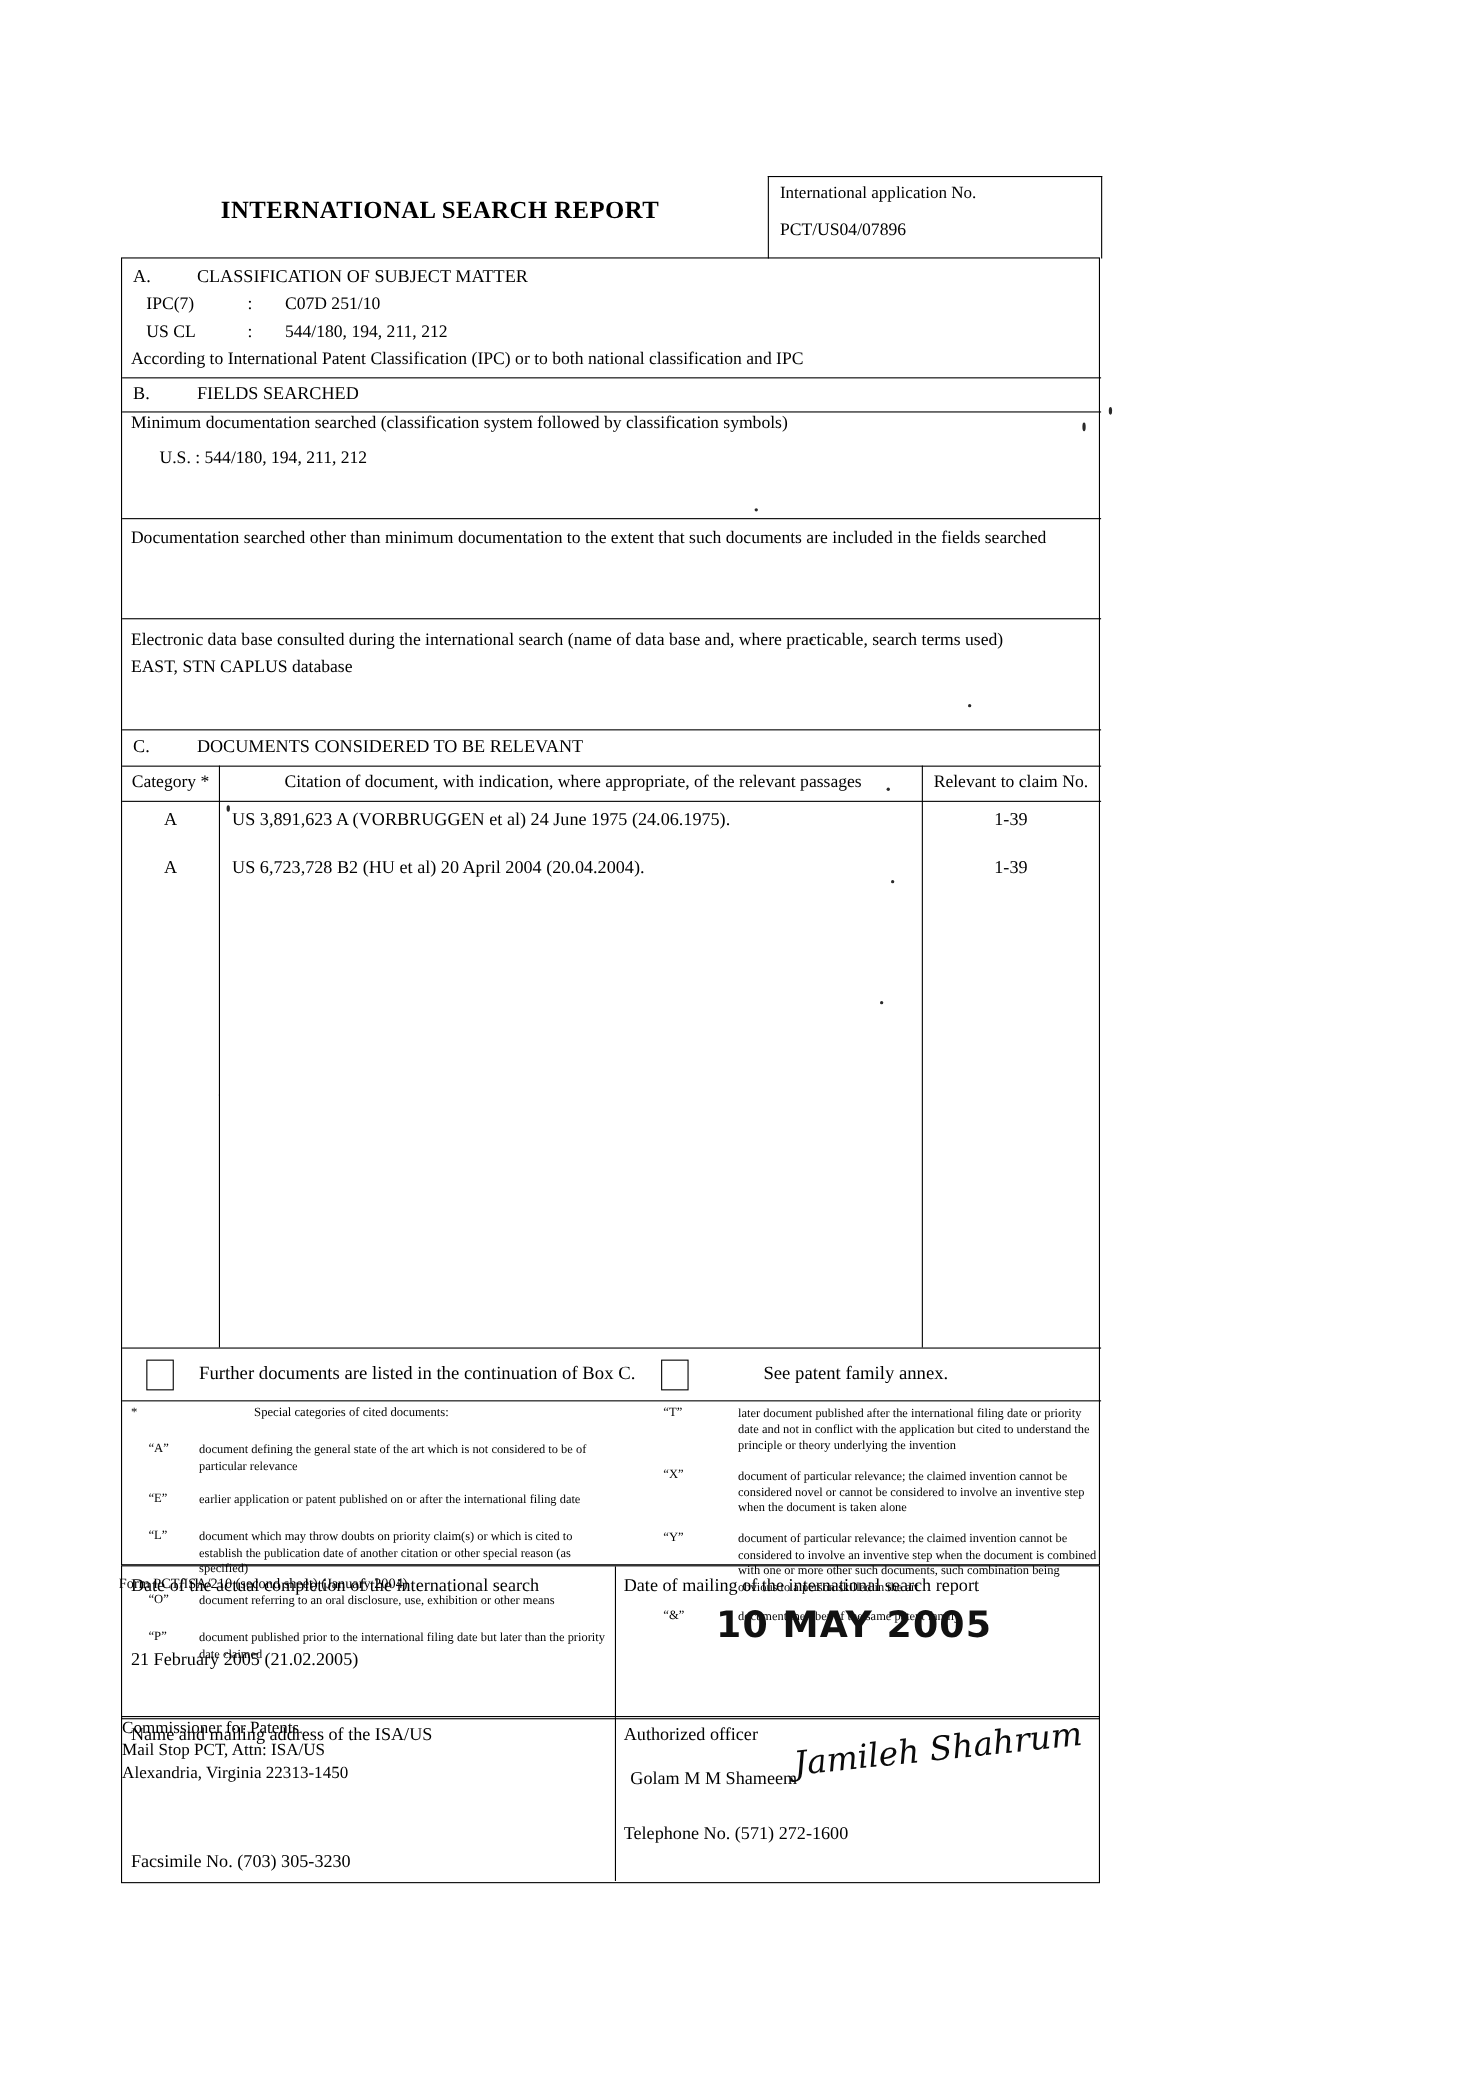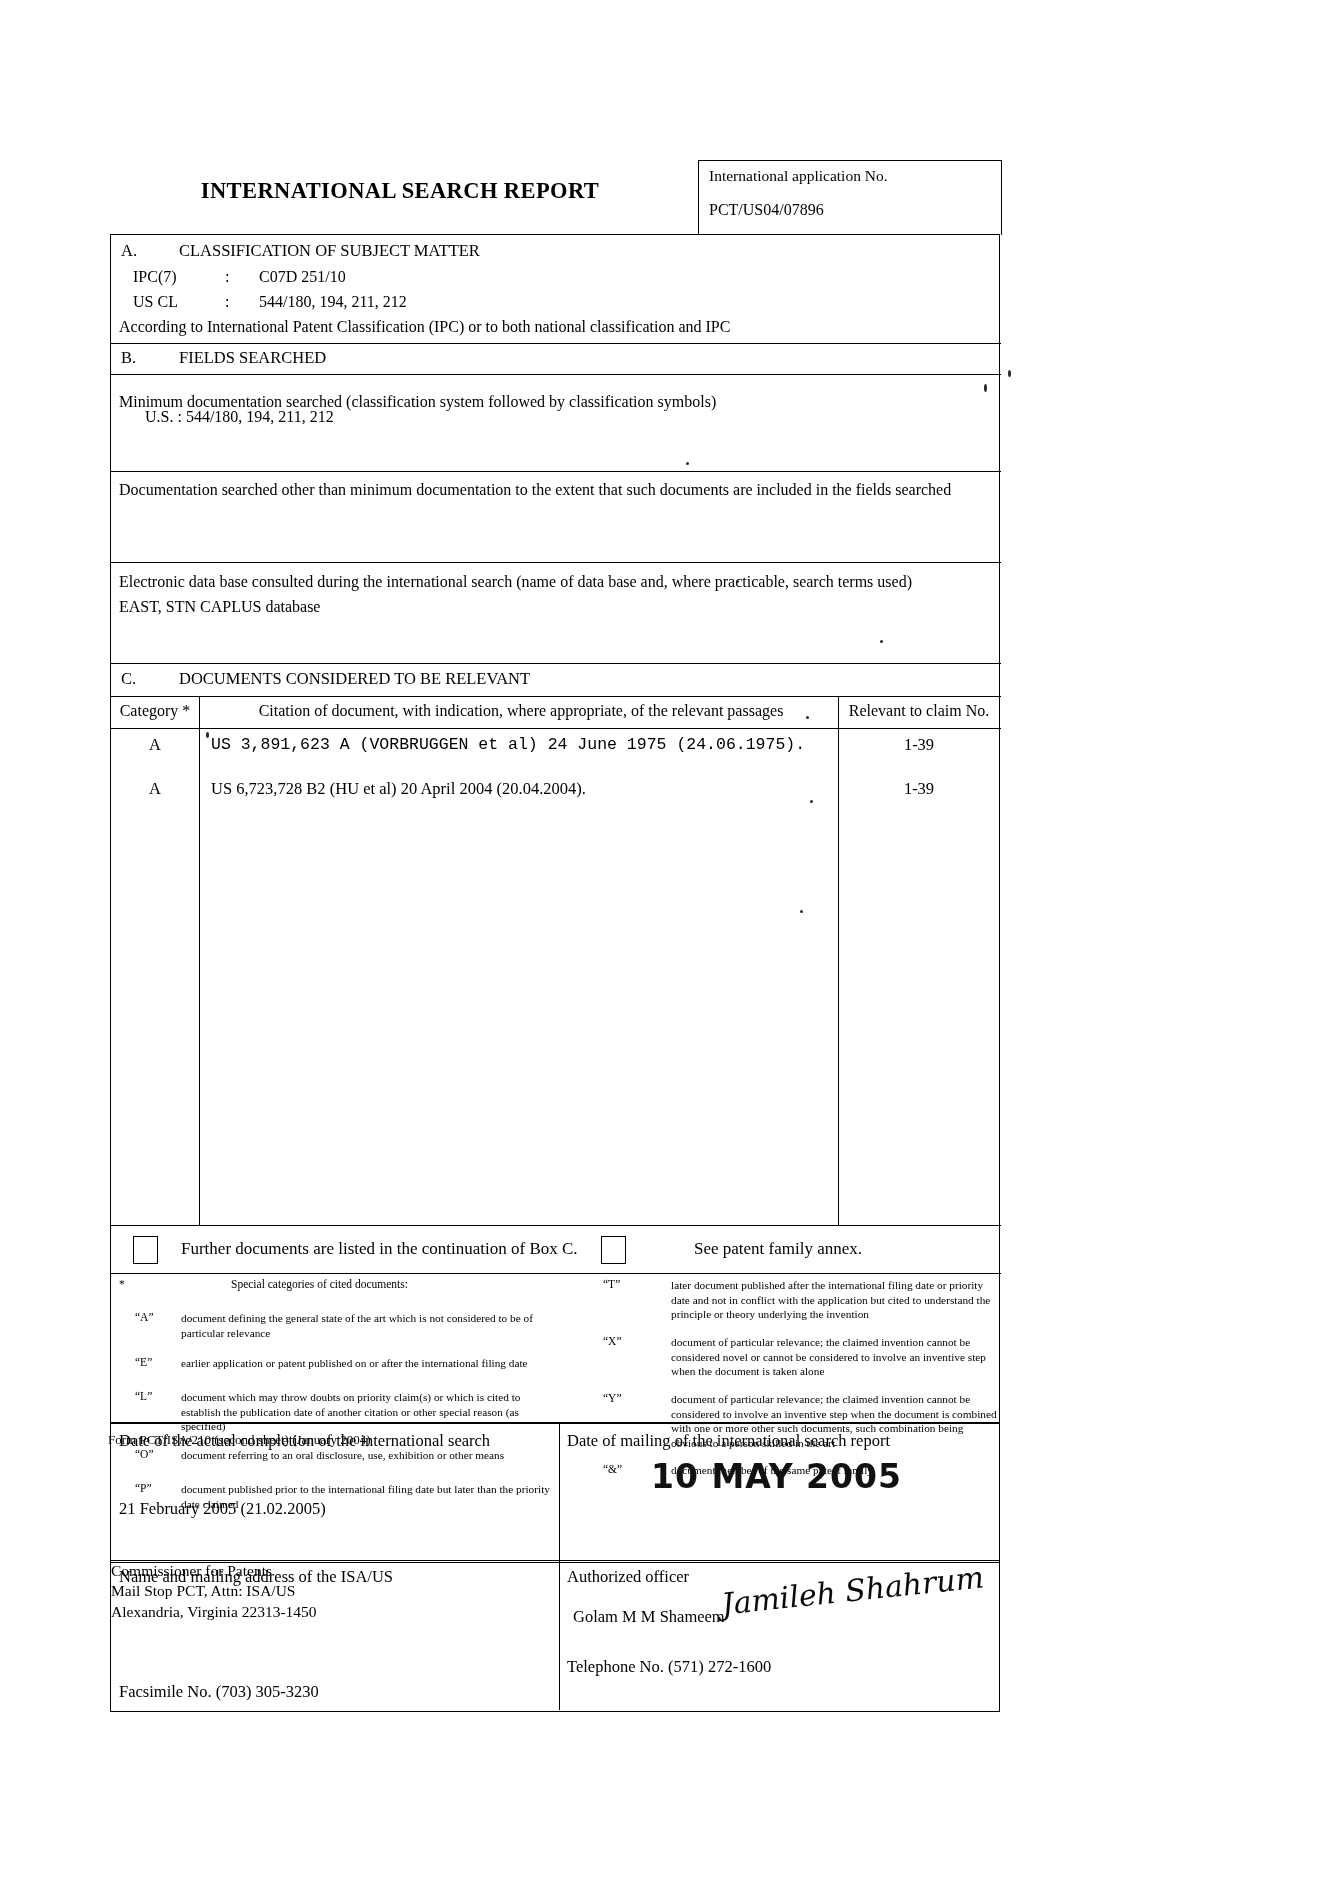--- a/index.html
+++ b/index.html
@@ -218,21 +218,21 @@
     <div class="cellpad t" style="left:8px; top:82px;">According to International Patent Classification (IPC) or to both national classification and IPC</div>
 
     <div class="hline" style="top:108px;"></div>
 
     <div class="cellpad t-sec" style="left:10px; top:113px;">
       <span class="sec-letter">B.</span><span>FIELDS SEARCHED</span>
     </div>
 
     <div class="hline" style="top:139px;"></div>
 
-    <div class="cellpad t" style="left:8px; top:157px;">Minimum documentation searched (classification system followed by classification symbols)</div>
+    <div class="cellpad t" style="left:8px; top:140px;">Minimum documentation searched (classification system followed by classification symbols)</div>
     <div class="cellpad t" style="left:34px; top:172px;">U.S. : 544/180, 194, 211, 212</div>
 
     <div class="hline" style="top:236px;"></div>
 
     <div class="cellpad t" style="left:8px; top:245px;">Documentation searched other than minimum documentation to the extent that such documents are included in the fields searched</div>
     <div class="cellpad t" style="left:8px; top:272px;"></div>
 
     <div class="hline" style="top:327px;"></div>
 
     <div class="cellpad t" style="left:8px; top:337px;">Electronic data base consulted during the international search (name of data base and, where practicable, search terms used)</div>
@@ -250,21 +250,21 @@
     <div class="colhdr" style="left:90px; top:467px; width:640px;">Citation of document, with indication, where appropriate, of the relevant passages</div>
     <div class="colhdr" style="left:728px; top:467px; width:160px;">Relevant to claim No.</div>
 
     <div class="hline thin" style="top:493px;"></div>
 
     <div class="vline" style="left:88px; top:461px; height:300px;"></div>
     <div class="vline" style="left:727px; top:461px; height:529px;"></div>
 
     <div>
       <div class="cat-cell" style="left:0px; top:500px;">A</div>
-      <div class="cite-cell" style="left:100px; top:500px; width:620px;font-family:Liberation Mono, monospace;">US 3,891,623 A (VORBRUGGEN et al) 24 June 1975 (24.06.1975).</div>
+      <div class="cite-cell" style="left:100px; top:500px; width:620px;">US 3,891,623 A (VORBRUGGEN et al) 24 June 1975 (24.06.1975).</div>
       <div class="rel-cell" style="left:728px; top:500px;">1-39</div>
     </div>
 
     <div>
       <div class="cat-cell" style="left:0px; top:544px;">A</div>
       <div class="cite-cell" style="left:100px; top:544px; width:620px;">US 6,723,728 B2 (HU et al) 20 April 2004 (20.04.2004).</div>
       <div class="rel-cell" style="left:728px; top:544px;">1-39</div>
     </div>
 
     <div class="vline" style="left:88px; top:760px; height:230px;"></div>

